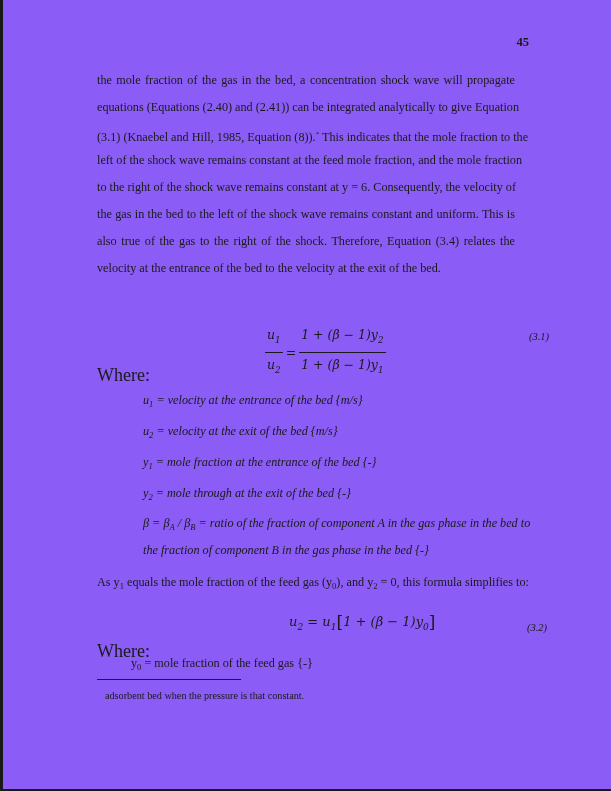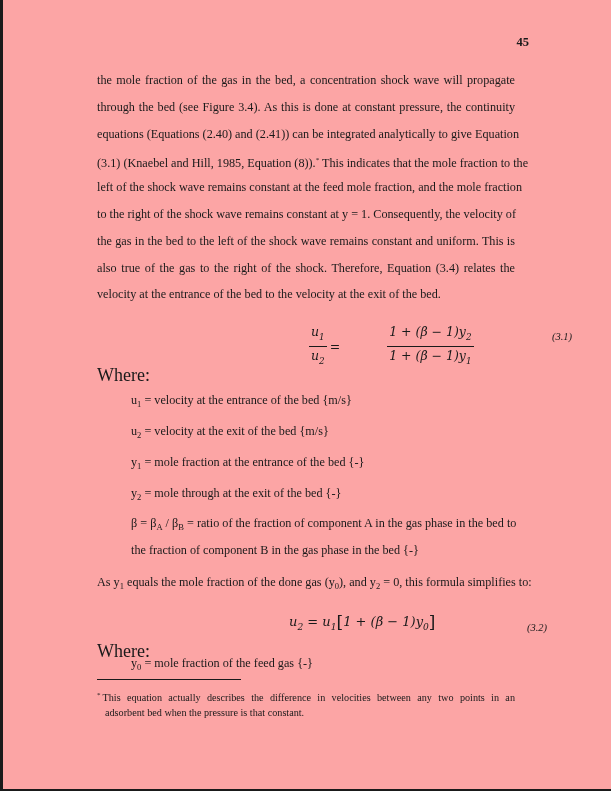--- a/index.html
+++ b/index.html
@@ -15,21 +15,21 @@
       font-family: "Liberation Serif", "DejaVu Serif", serif;
       color: #1a1a1a;
     }
     .page {
       position: absolute;
       left: 0; top: 0;
       width: 611px; height: 791px;
       box-sizing: border-box;
       border-left: 3px solid #1a1a1a;
       border-bottom: 2px solid #1a1a1a;
-      background: #fca5a5;
+      background: #8b5cf6;
     }
     .page-number {
       position: absolute;
       top: 35px;
       right: 82px;
       font-weight: bold;
       font-size: 12.5px;
     }
     .body-text {
       position: absolute;
@@ -62,55 +62,55 @@
       display: flex;
       align-items: center;
     }
     .frac {
       display: inline-flex;
       flex-direction: column;
       align-items: center;
     }
     .frac .num, .frac .den {
       padding: 0 2px;
-      line-height: 17px;
-      white-space: nowrap;
-      margin-left: 44px;
+      line-height: 24px;
+      white-space: nowrap;
     }
     .frac .num {
       border-bottom: 1px solid #1a1a1a;
     }
     .eq-equals {
       font-style: normal;
       margin: 0 3px;
     }
     .eq-label {
       position: absolute;
       font-style: italic;
       font-size: 10.5px;
       font-family: "Liberation Serif", serif;
     }
-    .eq-label.l1 { left: 549px; top: 331px; text-align: center; }
+    .eq-label.l1 { left: 526px; top: 331px; text-align: center; }
     .eq-label.l2 { left: 524px; top: 622px; }
     .where {
       position: absolute;
       left: 94px;
       font-size: 18px;
     }
     .where.w1 { top: 365px; }
     .where.w2 { top: 641px; }
     .defs {
       position: absolute;
       left: 128px;
       font-size: 12.2px;
     }
     .def {
       position: absolute;
-      left: 0;
-      white-space: nowrap;
+      left: 12px;
+      white-space: nowrap;
+      font-style: italic;
     }
     .para2 {
       position: absolute;
       left: 94px;
       top: 575px;
       font-size: 12.2px;
       white-space: nowrap;
     }
     .eq2 {
       left: 249px;
@@ -166,25 +166,24 @@
   </style>
 </head>
 <body>
 
 <div class="page">
 
   <div class="page-number">45</div>
 
   <div class="body-text">
     <span class="line">the mole fraction of the gas in the bed, a concentration shock wave will propagate</span>
-    <span class="line">through the bed (see Figure 3.4).  As this is done at constant pressure, the continuity</span>
     <span class="line">equations (Equations (2.40) and (2.41)) can be integrated analytically to give Equation</span>
     <span class="line"><span>(3.1) (Knaebel and Hill, 1985, Equation (8)).</span><span class="sup-mark">*</span><span>  This indicates that the mole fraction to the</span></span>
     <span class="line">left of the shock wave remains constant at the feed mole fraction, and the mole fraction</span>
-    <span class="line">to the right of the shock wave remains constant at y = 1.  Consequently, the velocity of</span>
+    <span class="line">to the right of the shock wave remains constant at y = 6.  Consequently, the velocity of</span>
     <span class="line">the gas in the bed to the left of the shock wave remains constant and uniform.  This is</span>
     <span class="line">also true of the gas to the right of the shock.  Therefore, Equation (3.4) relates the</span>
     <span class="line last">velocity at the entrance of the bed to the velocity at the exit of the bed.</span>
   </div>
 
   <div class="eq eq1">
     <span class="frac">
       <span class="num"><span>u</span><sub>1</sub></span>
       <span class="den"><span>u</span><sub>2</sub></span>
     </span>
@@ -200,27 +199,26 @@
 
   <div class="defs">
     <div class="def" style="top:393px"><span>u</span><sub>1</sub><span> = velocity at the entrance of the bed {m/s}</span></div>
     <div class="def" style="top:424px"><span>u</span><sub>2</sub><span> = velocity at the exit of the bed {m/s}</span></div>
     <div class="def" style="top:455px"><span>y</span><sub>1</sub><span> = mole fraction at the entrance of the bed {-}</span></div>
     <div class="def" style="top:486px"><span>y</span><sub>2</sub><span> = mole through at the exit of the bed {-}</span></div>
     <div class="def" style="top:516px"><span>β = β</span><sub>A</sub><span> / β</span><sub>B</sub><span> = ratio of the fraction of component A in the gas phase in the bed to</span></div>
     <div class="def" style="top:543px"><span>the fraction of component B in the gas phase in the bed {-}</span></div>
   </div>
 
-  <div class="para2"><span>As y</span><sub>1</sub><span> equals the mole fraction of the done gas (y</span><sub>0</sub><span>), and y</span><sub>2</sub><span> = 0, this formula simplifies to:</span></div>
+  <div class="para2"><span>As y</span><sub>1</sub><span> equals the mole fraction of the feed gas (y</span><sub>0</sub><span>), and y</span><sub>2</sub><span> = 0, this formula simplifies to:</span></div>
 
   <div class="eq eq2"><span>u</span><sub>2</sub><span class="up"> = </span><span>u</span><sub>1</sub><span class="bracket">[</span><span>1 + (β − 1)y</span><sub>0</sub><span class="bracket">]</span></div>
   <div class="eq-label l2">(3.2)</div>
 
   <div class="where w2">Where:</div>
   <div class="def-y0"><span>y</span><sub>0</sub><span> = mole fraction of the feed gas {-}</span></div>
 
   <div class="footnote-rule"></div>
   <div class="footnote">
-    <span class="fline first"><span class="fn-mark">*</span><span>This equation actually describes the difference in velocities between any two points in an</span></span>
     <span class="fline second">adsorbent bed when the pressure is that constant.</span>
   </div>
 
 </div>
 
 </body></html>

